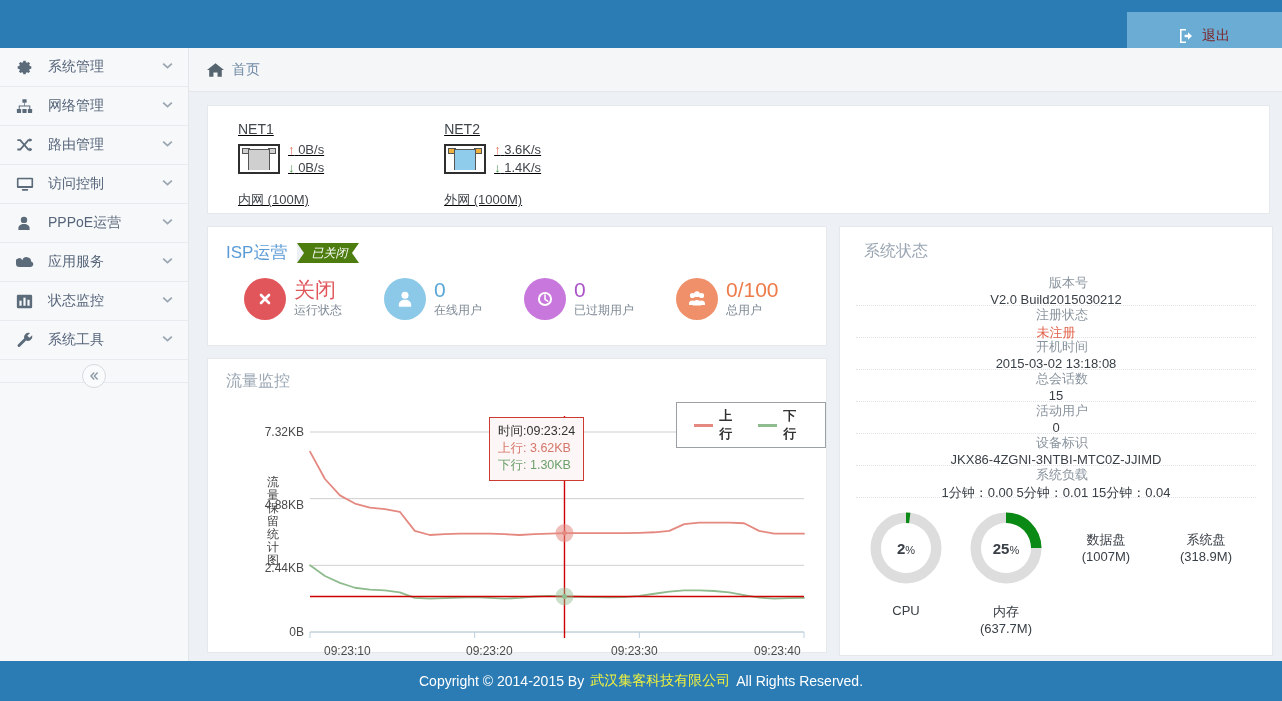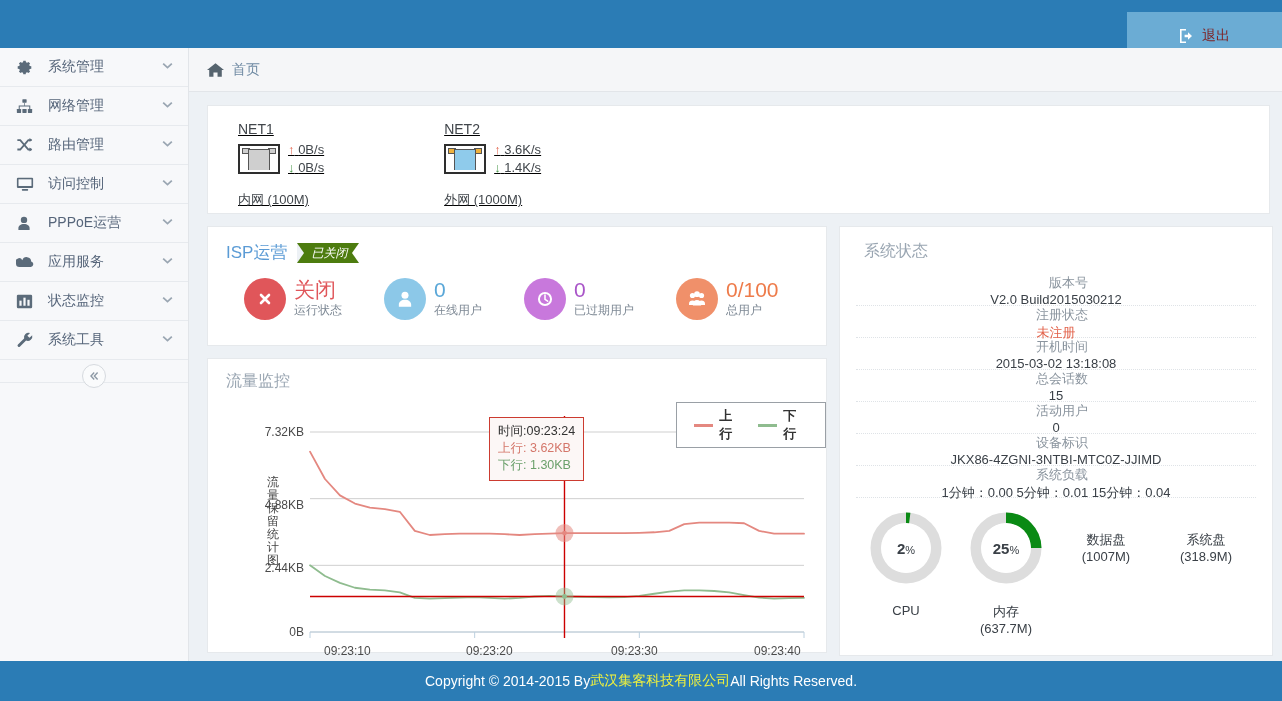--- a/index.html
+++ b/index.html
@@ -187,21 +187,21 @@
   .leg-item { display: flex; align-items: center; margin: 0 7px; }
   .leg-dash { width: 20px; height: 3px; margin-right: 6px; }
   .leg-txt { font-size: 13px; color: #333; font-weight: bold; }
 
   
   .footer {
     position: absolute; bottom: 0; left: 0; width: 1282px; height: 40px;
     background: #2b7cb5; display: flex; align-items: center; justify-content: center;
     color: #fff; font-size: 14px;
   }
-  .footer .co { color: #f2f23c; margin: 0 0; font-family: Liberation Mono, monospace; }
+  .footer .co { color: #f2f23c; margin: 0 6px; font-family: Liberation Mono, monospace; }
 </style>
 </head>
 <body>
 
 <div class="topbar">
   <div class="logout">
     <span class="lo-ic">
       <svg width="16" height="16" viewBox="0 0 16 16" fill="#fff">
         <path d="M1 1h6v1.6H2.6v10.8H7V15H1z"></path>
         <path d="M9 4.2l4 3.8-4 3.8V9.2H5.6V6.8H9z"></path>

